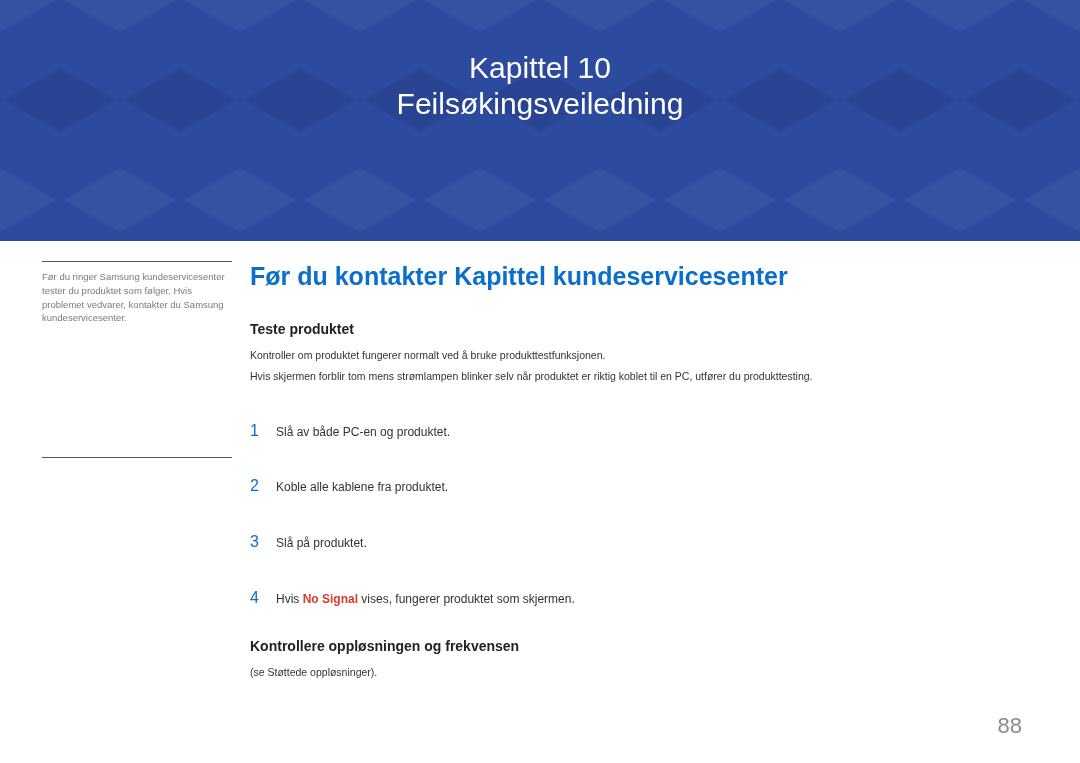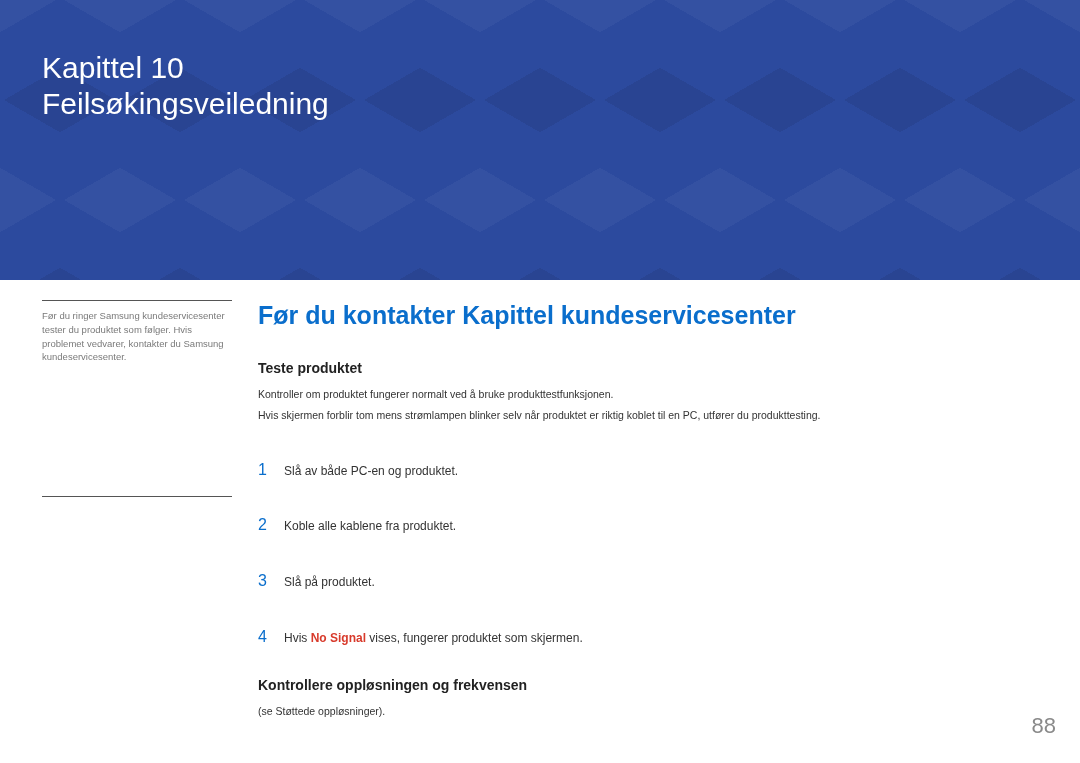--- a/index.html
+++ b/index.html
@@ -6,47 +6,47 @@
 body {
   font-family: Arial, Helvetica, sans-serif;
   background: #ffffff;
   width: 1080px;
   height: 763px;
   position: relative;
   overflow: hidden;
 }
 .header-band {
   width: 100%;
-  height: 280px;
+  height: 241px;
   background-color: #2c4a9e;
   background-image:
     linear-gradient(30deg, rgba(255,255,255,0.04) 12%, transparent 12%, transparent 88%, rgba(255,255,255,0.04) 88%),
     linear-gradient(150deg, rgba(255,255,255,0.04) 12%, transparent 12%, transparent 88%, rgba(255,255,255,0.04) 88%),
     linear-gradient(30deg, rgba(0,0,0,0.08) 12%, transparent 12%, transparent 88%, rgba(0,0,0,0.08) 88%),
     linear-gradient(150deg, rgba(0,0,0,0.08) 12%, transparent 12%, transparent 88%, rgba(0,0,0,0.08) 88%);
   background-size: 120px 200px;
   background-position: 0 0, 0 0, 60px 100px, 60px 100px;
   padding: 50px 42px 1px 42px;
+  text-align: center;
 }
 .chapter-label {
   color: #ffffff;
   font-size: 30px;
   font-weight: 500;
   line-height: 1.2;
 }
 .chapter-title {
   color: #ffffff;
   font-size: 30px;
   font-weight: 500;
   line-height: 1.2;
 }
 .content {
   display: flex;
   padding: 20px 64px 0 42px;
-  gap: 8px;
 }
 .sidebar {
   width: 208px;
   padding-right: 18px;
   font-size: 9.5px;
   color: #7a7a7a;
   line-height: 1.45;
 }
 .sidebar hr {
   border: none;
@@ -99,21 +99,21 @@
   color: #333;
   line-height: 1.4;
   margin-top: 25px;
 }
 .red { color: #d83a2b; font-weight: 700; }
 .red-inline { color: #d83a2b; font-weight: 700; }
 .section2 { margin-top: 30px; }
 .page-number {
   position: absolute;
   bottom: 24px;
-  right: 24px;
+  right: 58px;
   font-size: 22px;
   color: #8a8a8a;
 }
 </style>
 </head>
 <body>
 
 <div class="header-band">
   <div class="chapter-label">Kapittel 10</div>
   <div class="chapter-title">Feilsøkingsveiledning</div>

